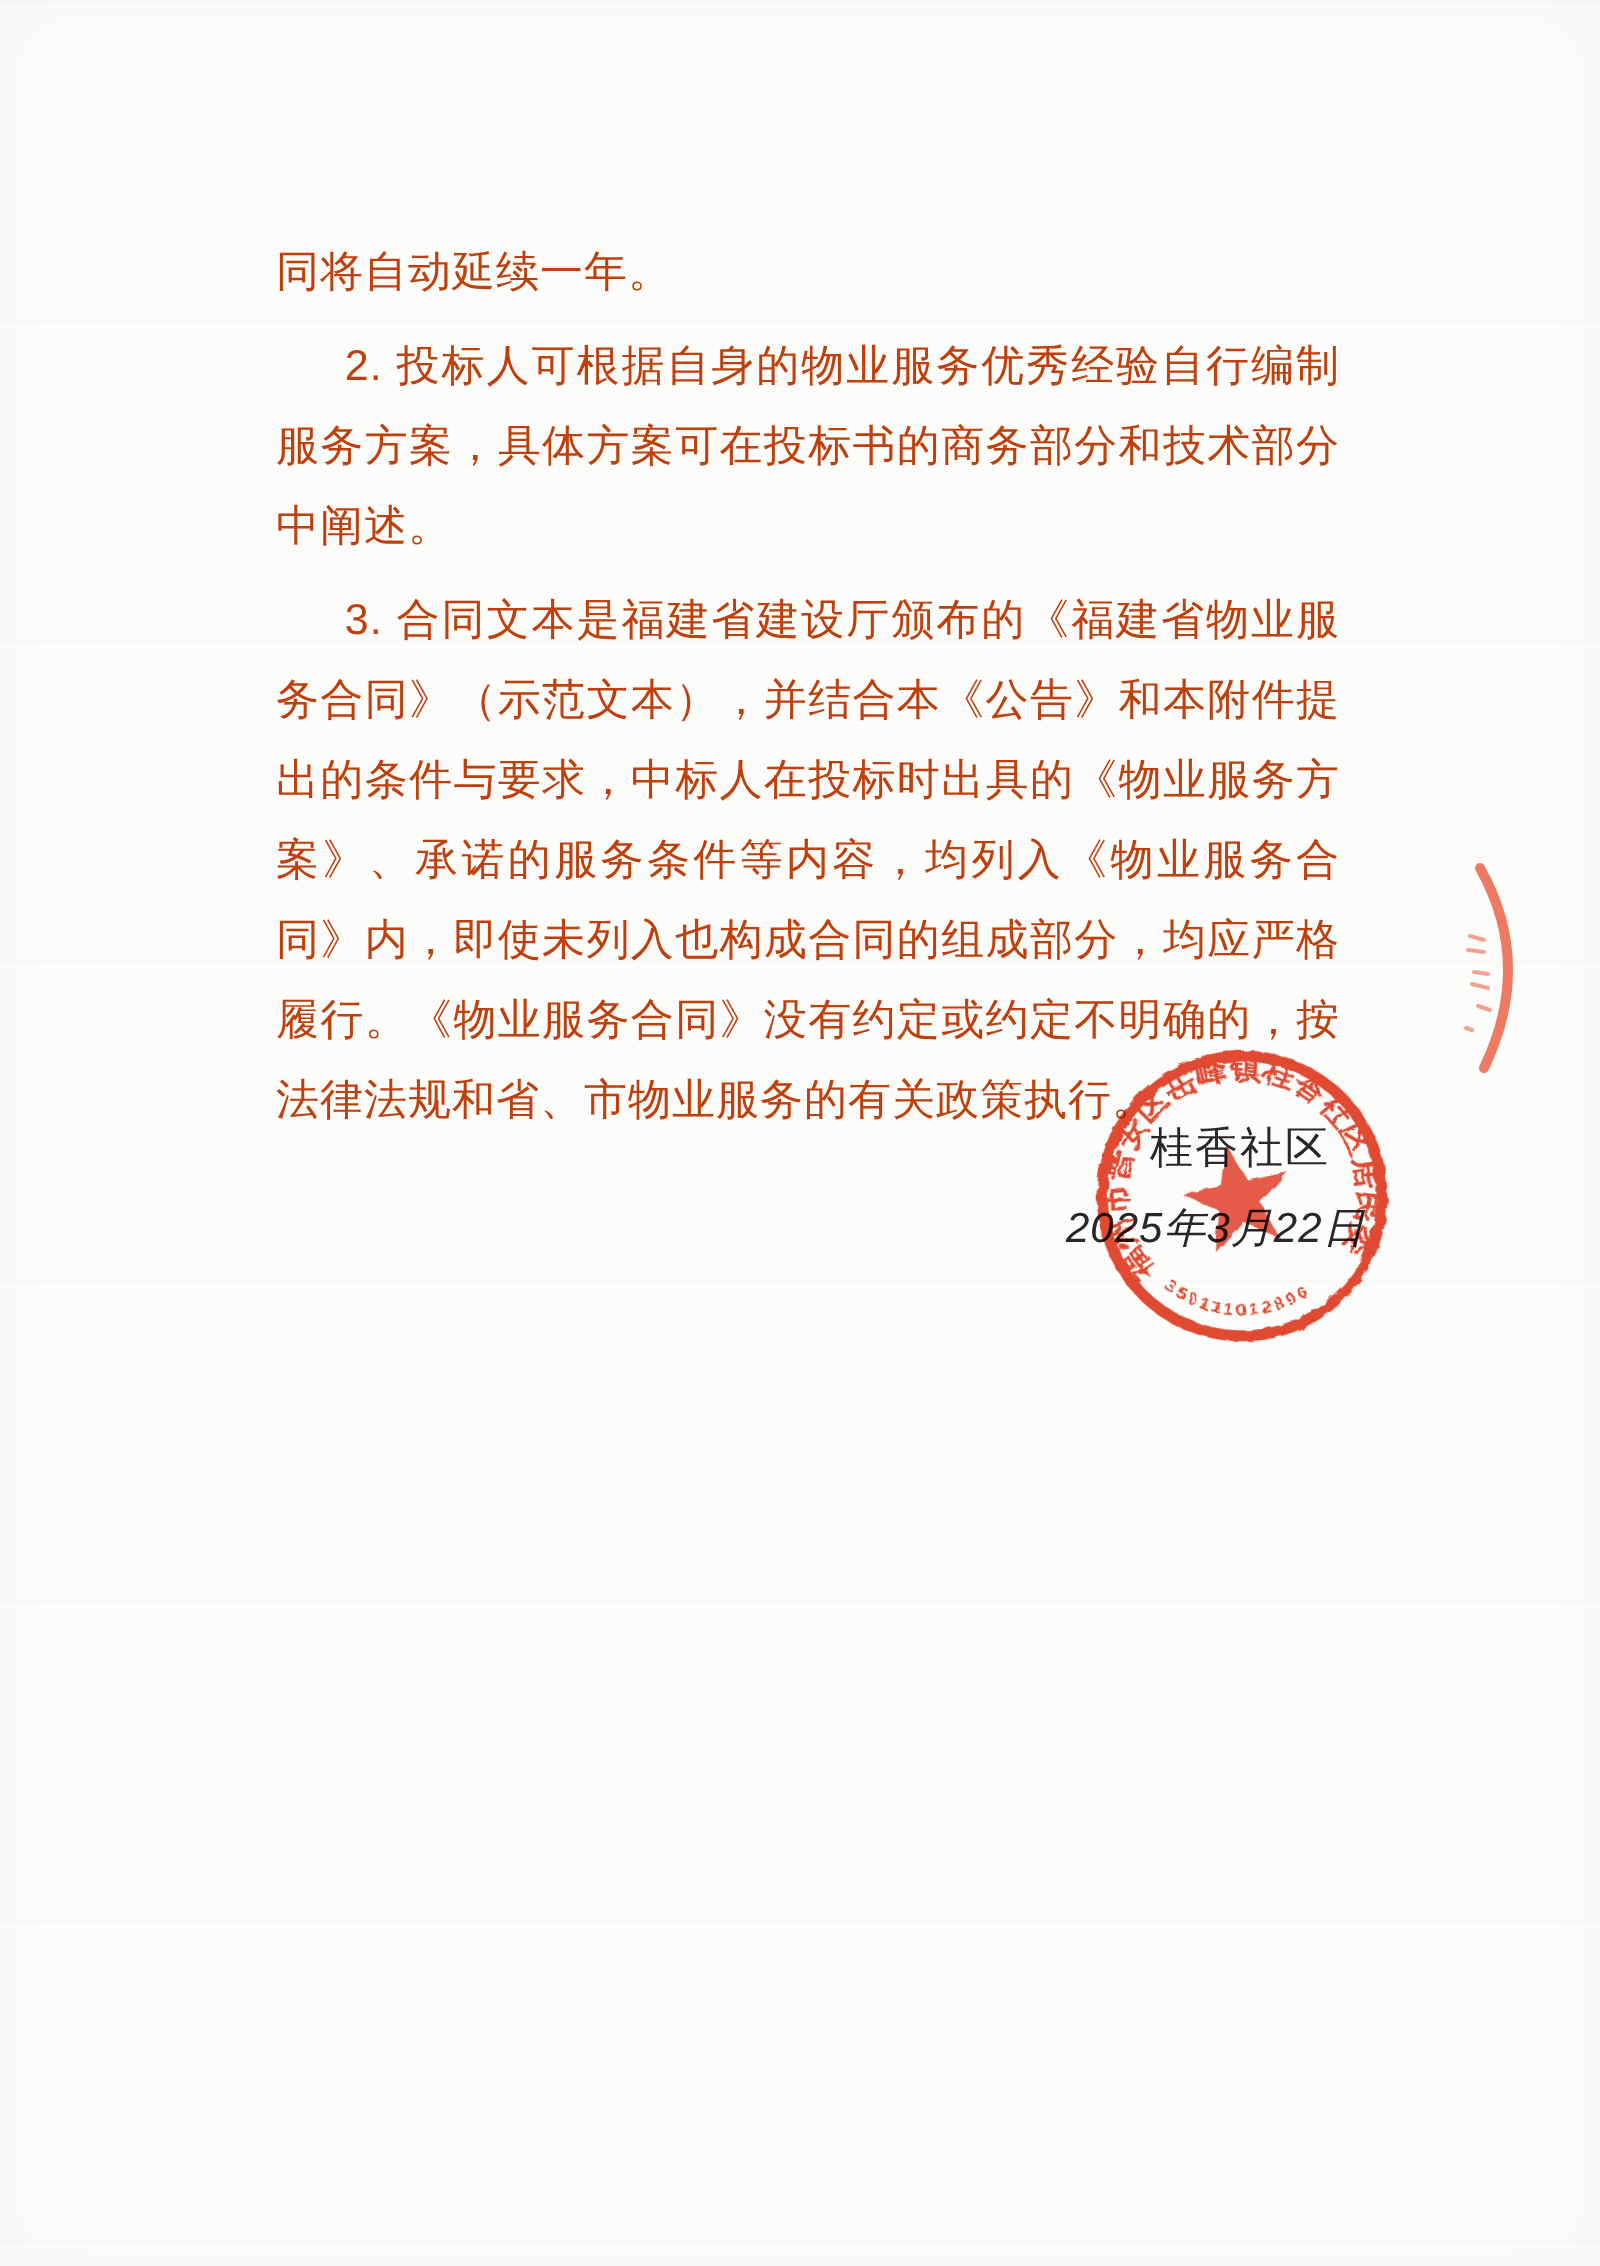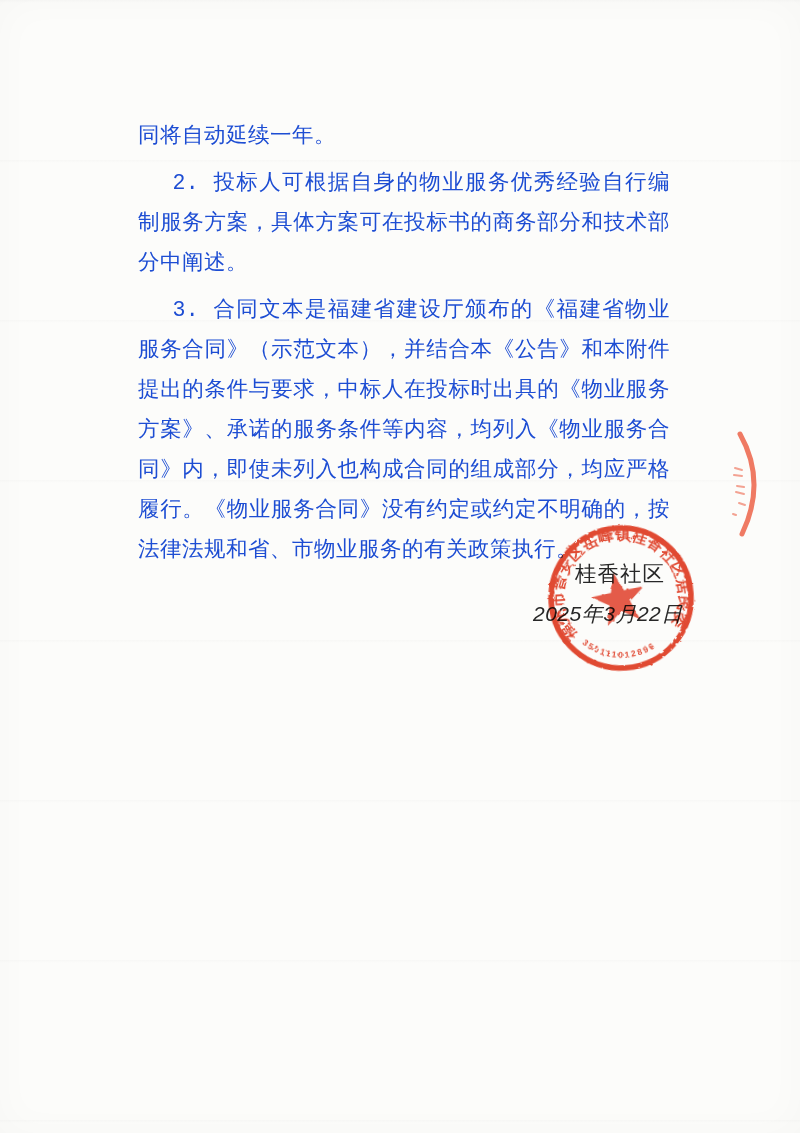--- a/index.html
+++ b/index.html
@@ -21,25 +21,24 @@
       repeating-linear-gradient(180deg,
         rgba(120,120,120,0.035) 0px, rgba(120,120,120,0.0) 3px,
         rgba(0,0,0,0) 3px, rgba(0,0,0,0) 160px);
     pointer-events:none;
   }
   .body-text{
     position:absolute;
     left:138px; top:116px; width:532px;
     font-size:21.5px;
     line-height:40px;
-    color:#1d4ed8;
+    color:#c2410c;
     text-align:justify;
     letter-spacing:0.5px;
     mix-blend-mode:multiply;
-    font-family:Liberation Mono, monospace;
   }
   .body-text p{ margin:0; }
   .body-text p.indent{ text-indent:1.6em; }
   .body-text p + p.indent{ margin-top:7px; }
 
   .sig-name{
     position:absolute; left:575px; top:559px;
     font-size:21.5px; color:#272727; letter-spacing:1px;
     mix-blend-mode:multiply; z-index:3;text-align:right;
   }

